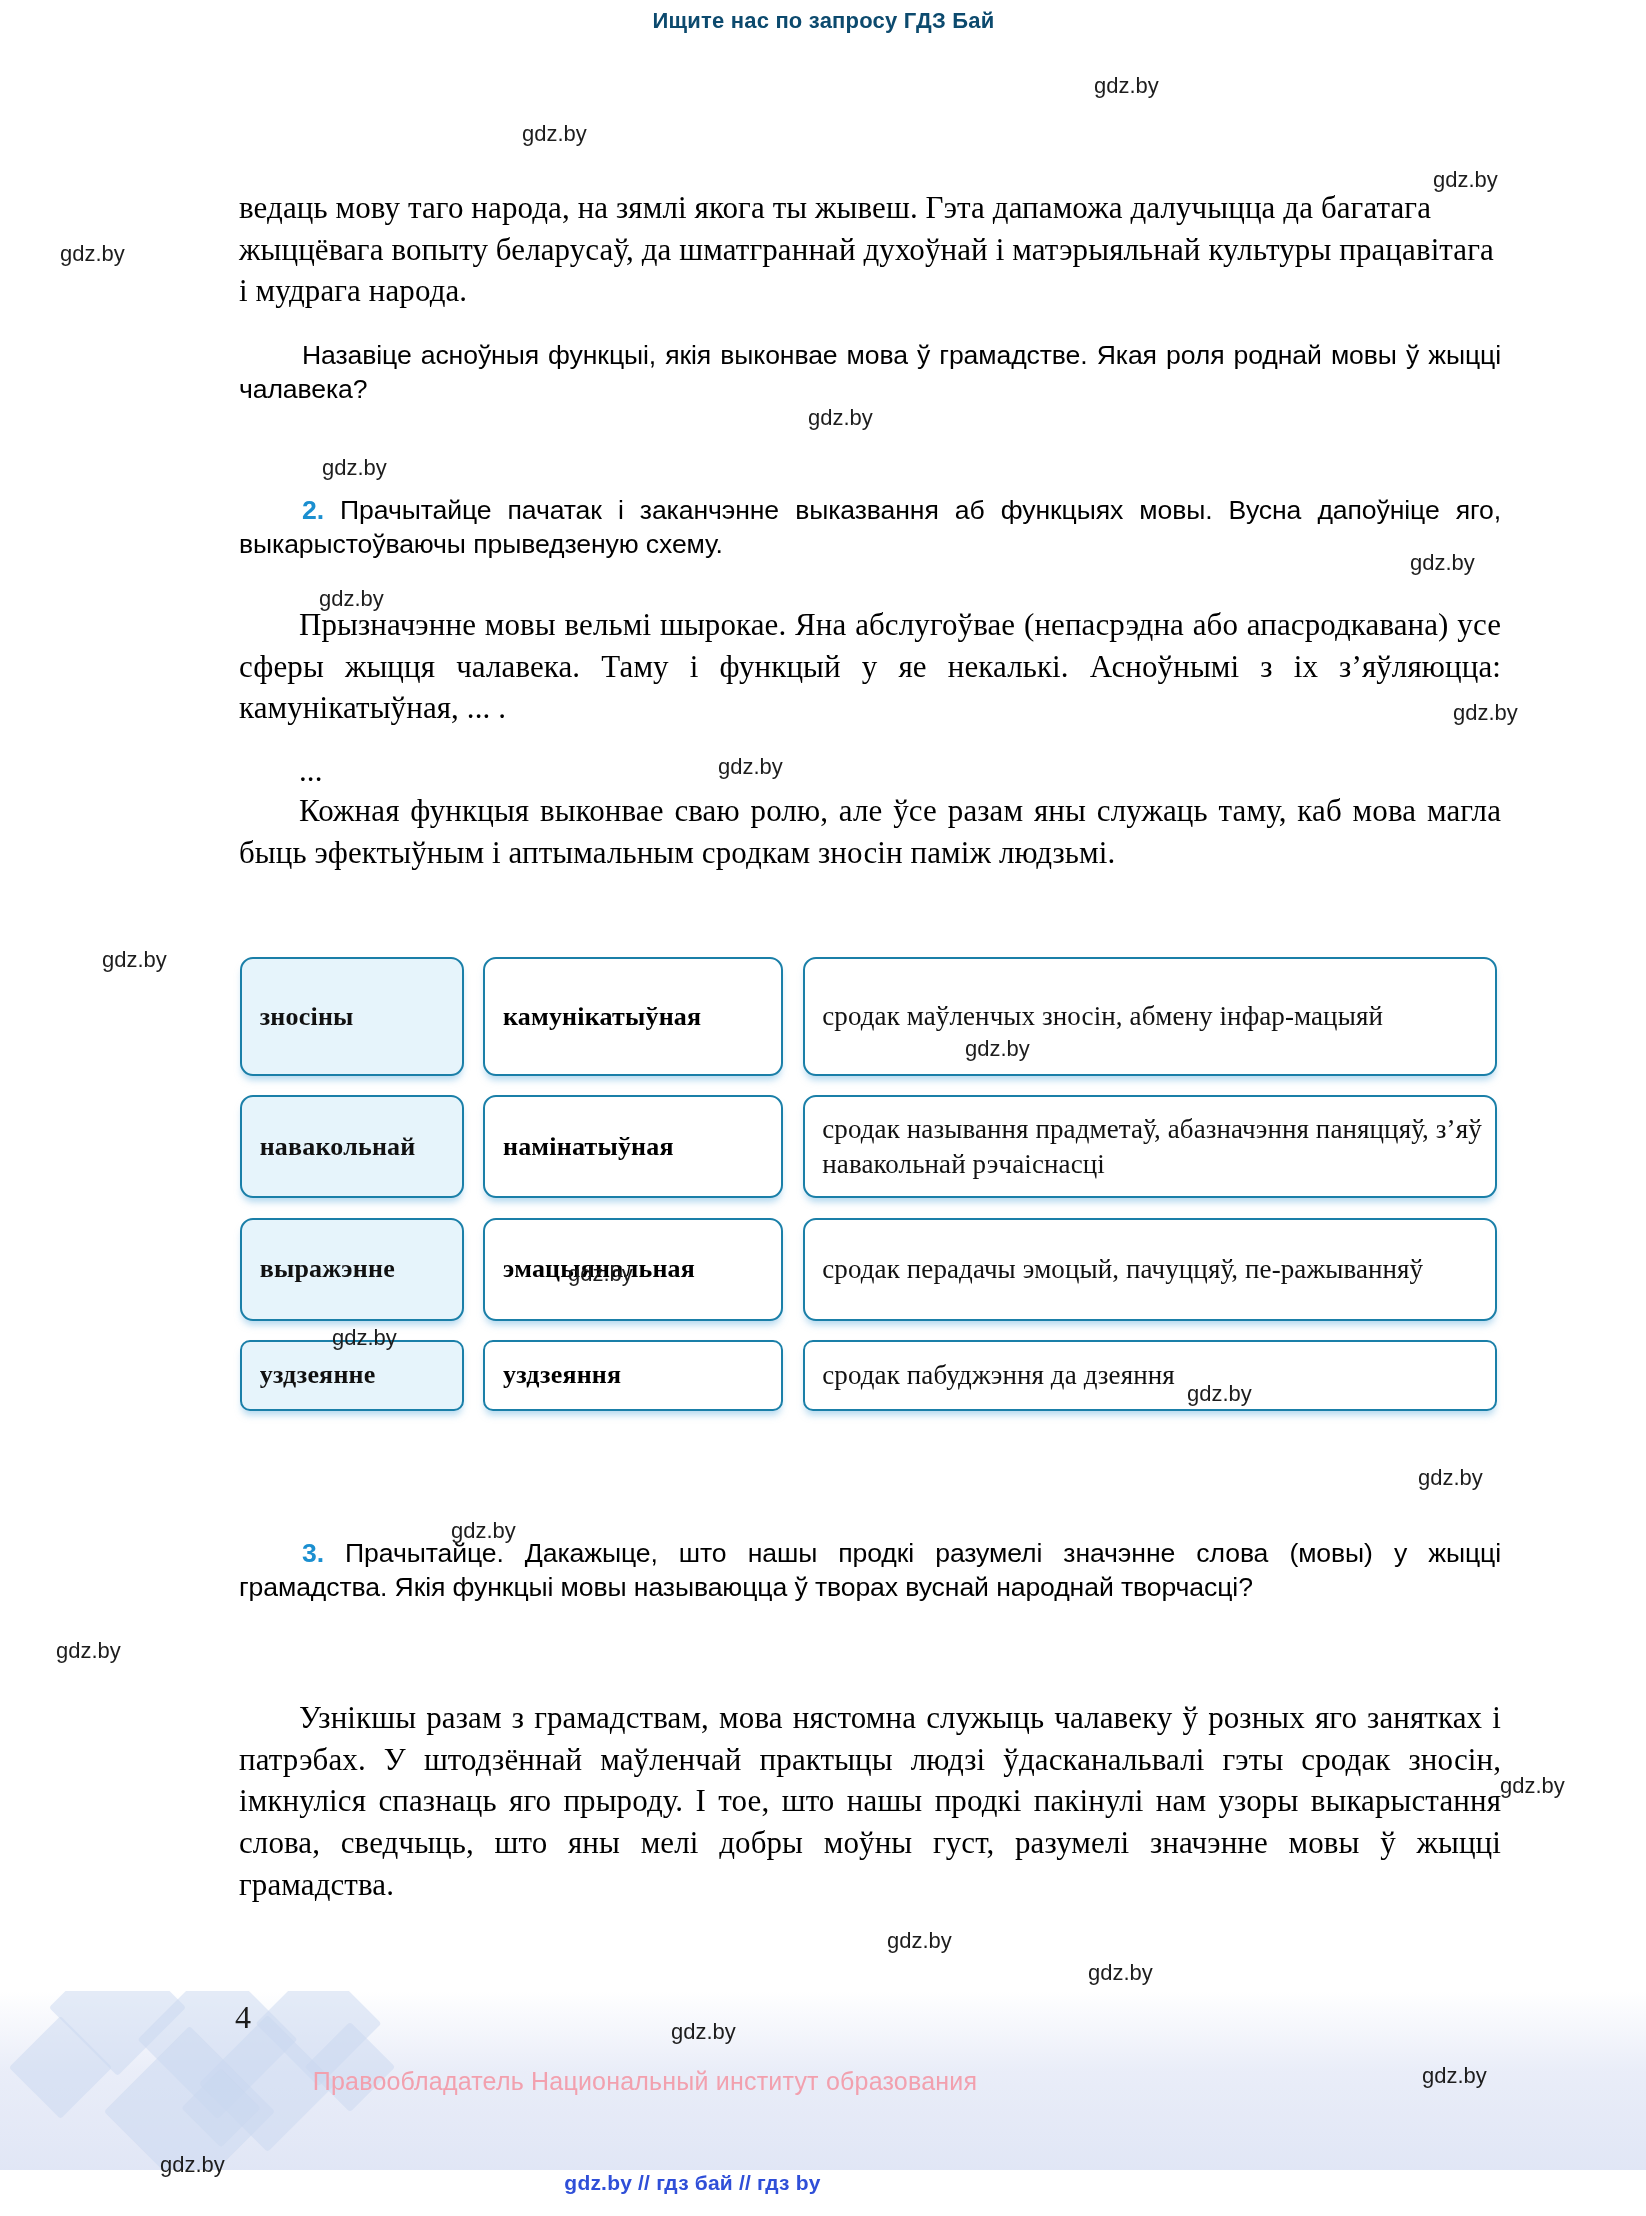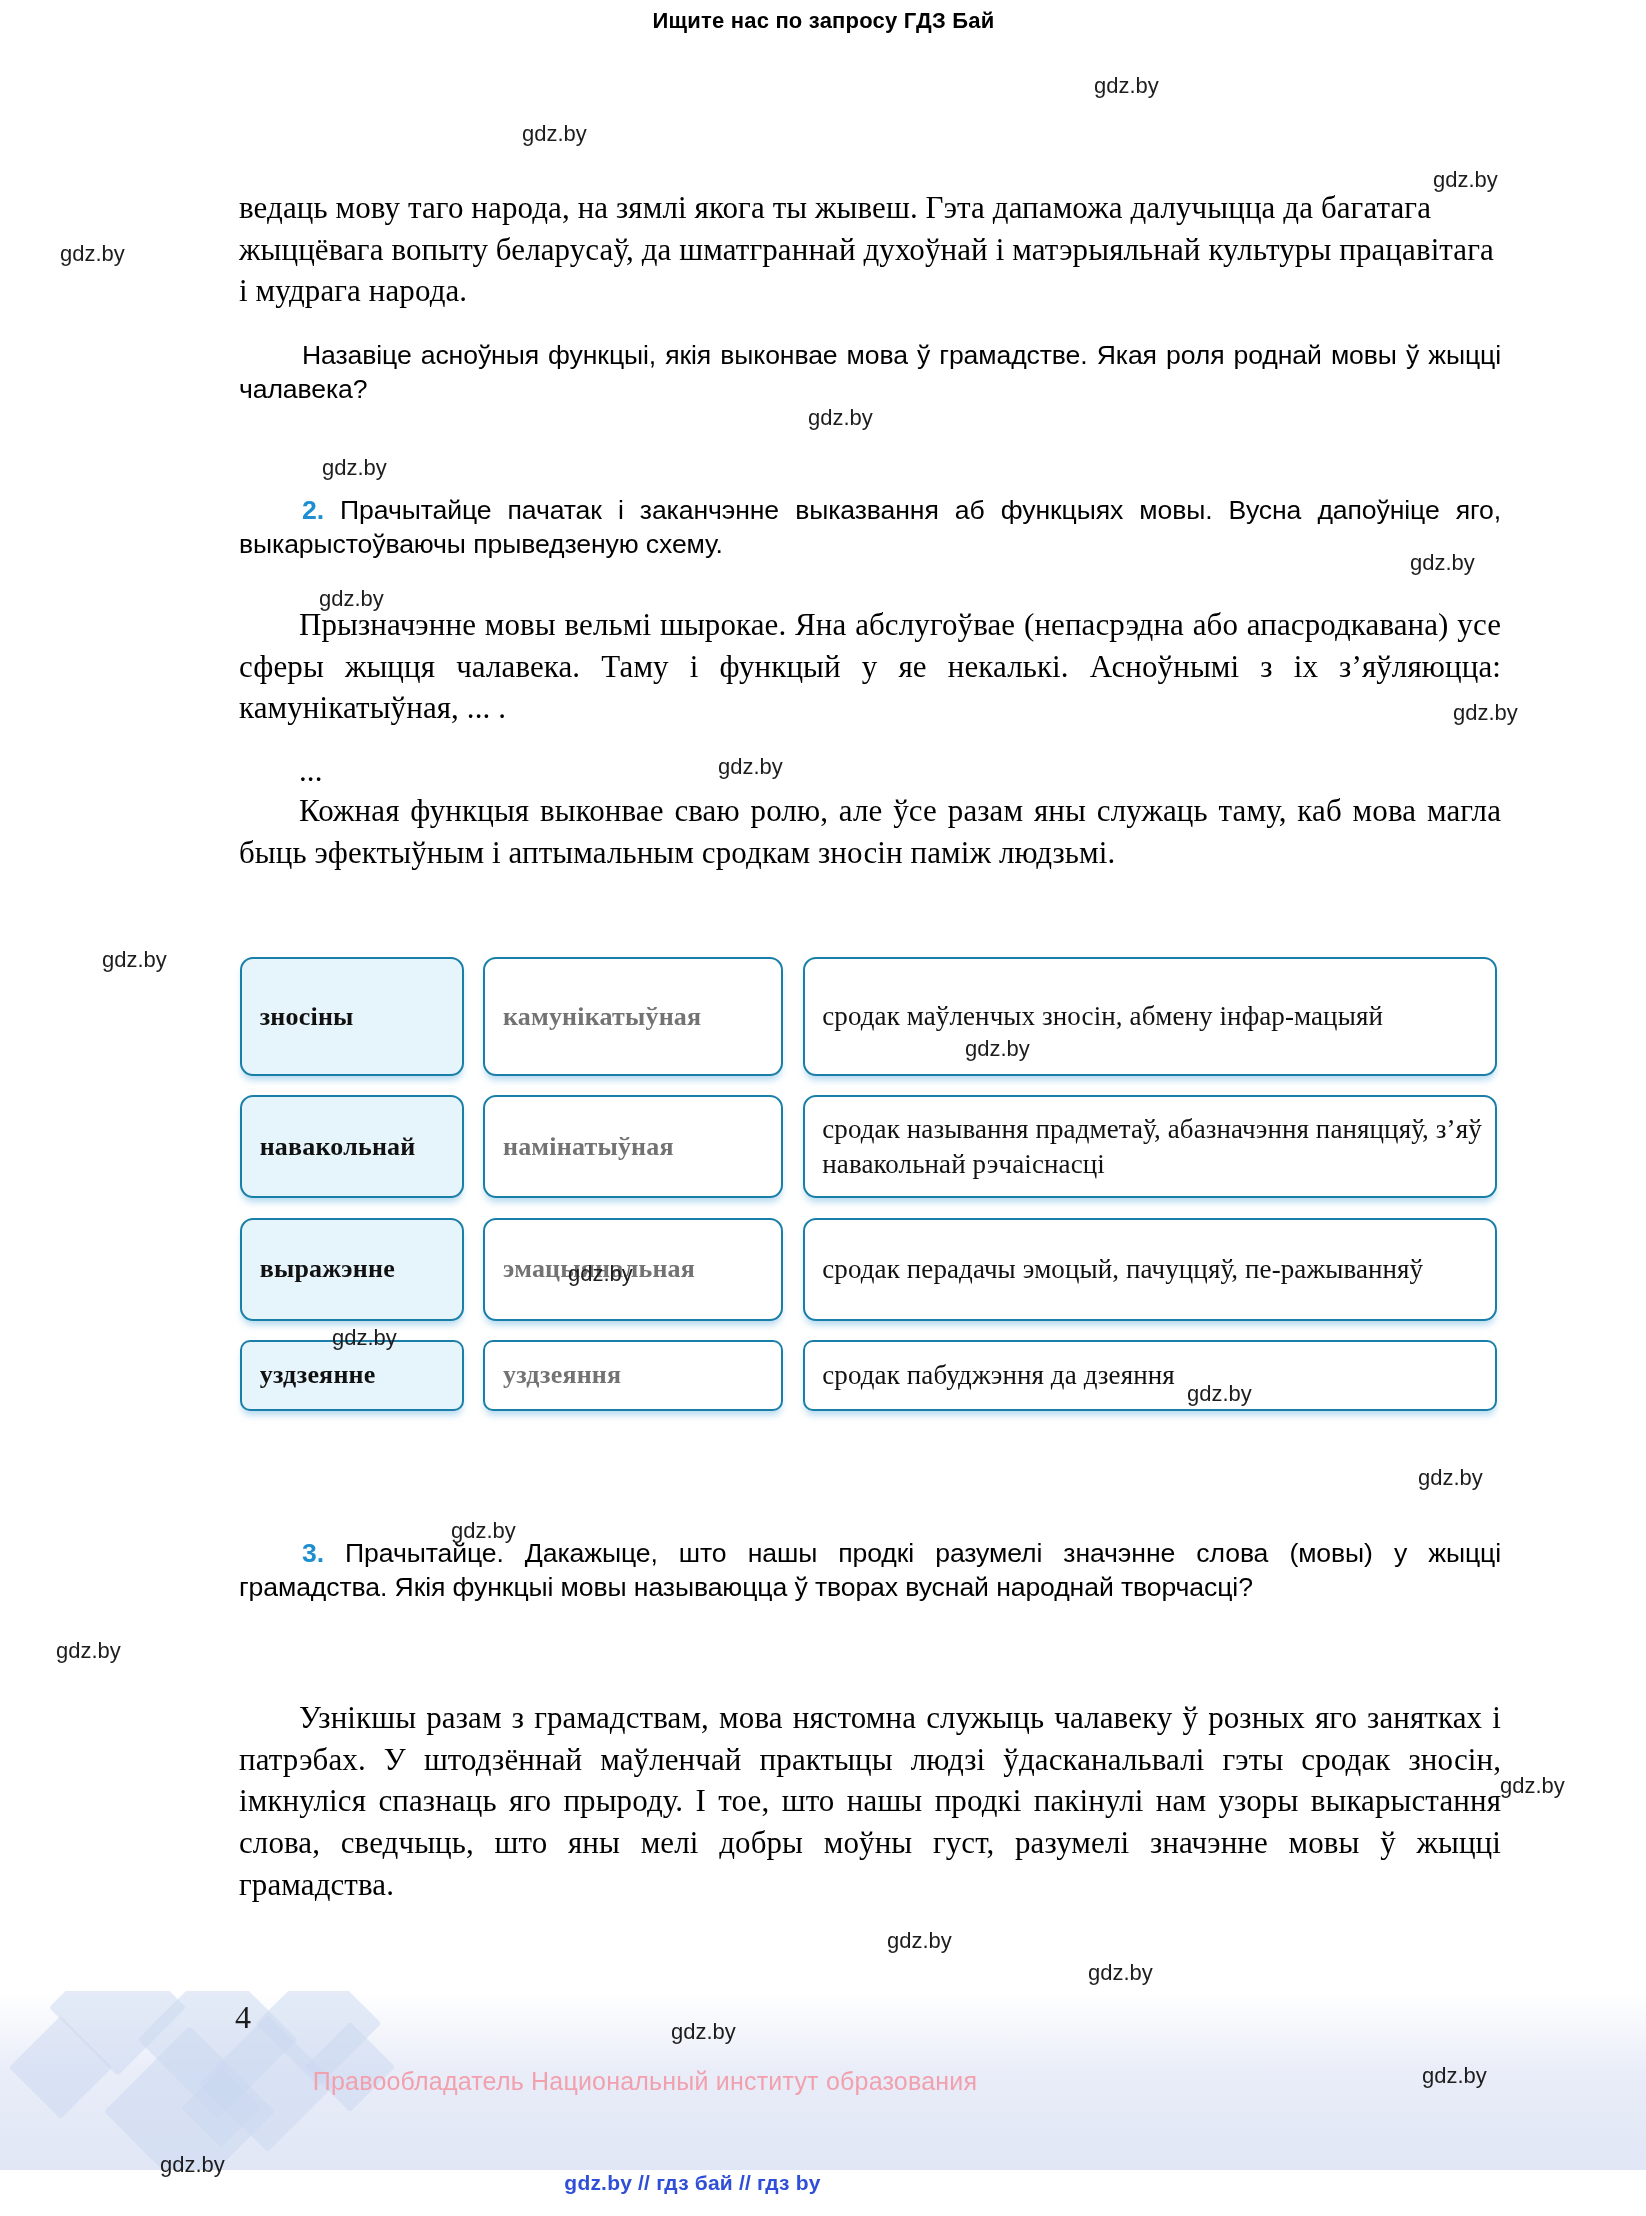--- a/index.html
+++ b/index.html
@@ -19,21 +19,21 @@
   
   #promo-banner {
     position: absolute;
     top: 0;
     left: 0;
     width: 1647px;
     text-align: center;
     font-family: "Liberation Sans", sans-serif;
     font-weight: bold;
     font-size: 22px;
-    color: #000000;
+    color: #0c4a6e;
     letter-spacing: 0.2px;
     padding-top: 8px;
     z-index: 40;
   }
 
   
   #content {
     position: absolute;
     left: 0;
     top: 0;
@@ -115,21 +115,21 @@
     margin-left: 19.3px;
     padding-right: 6px;
   }
   .cell-txt {
     font-family: "Liberation Serif", serif;
     font-weight: bold;
     font-size: 26px;
     letter-spacing: 0.2px;
     color: #111111;
   }
-  .cell.c2 .cell-txt { color: #737373; }
+  .cell.c2 .cell-txt { color: #000000; }
   .cell.c3 .cell-txt {
     font-weight: normal;
     font-size: 27px;
     letter-spacing: 0.1px;
     line-height: 1.29;
     color: #111111;
   }
 
   
   .srow.r1 .cell { height: 119px; }

